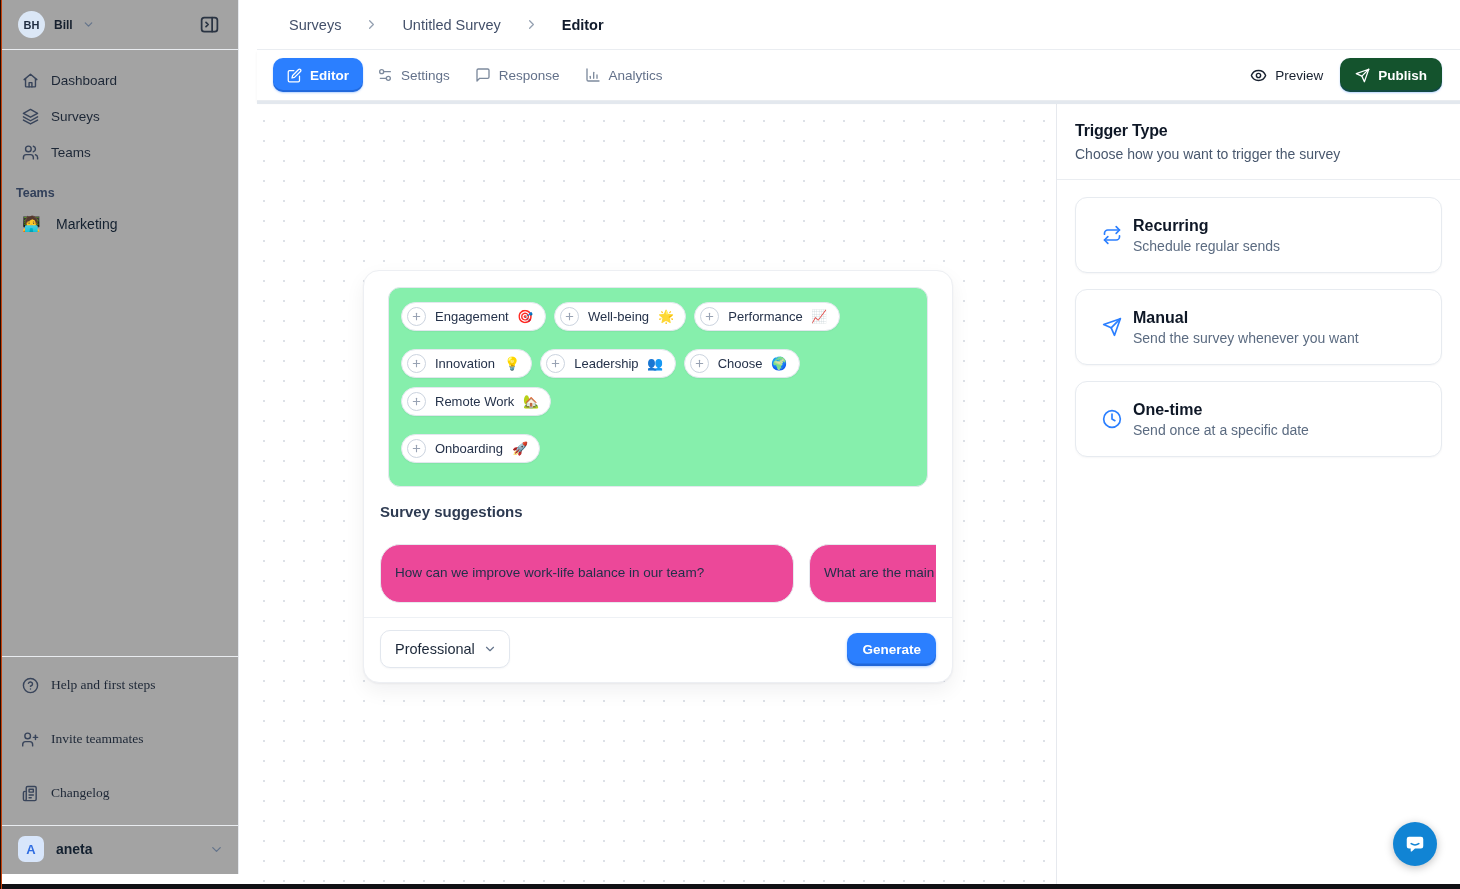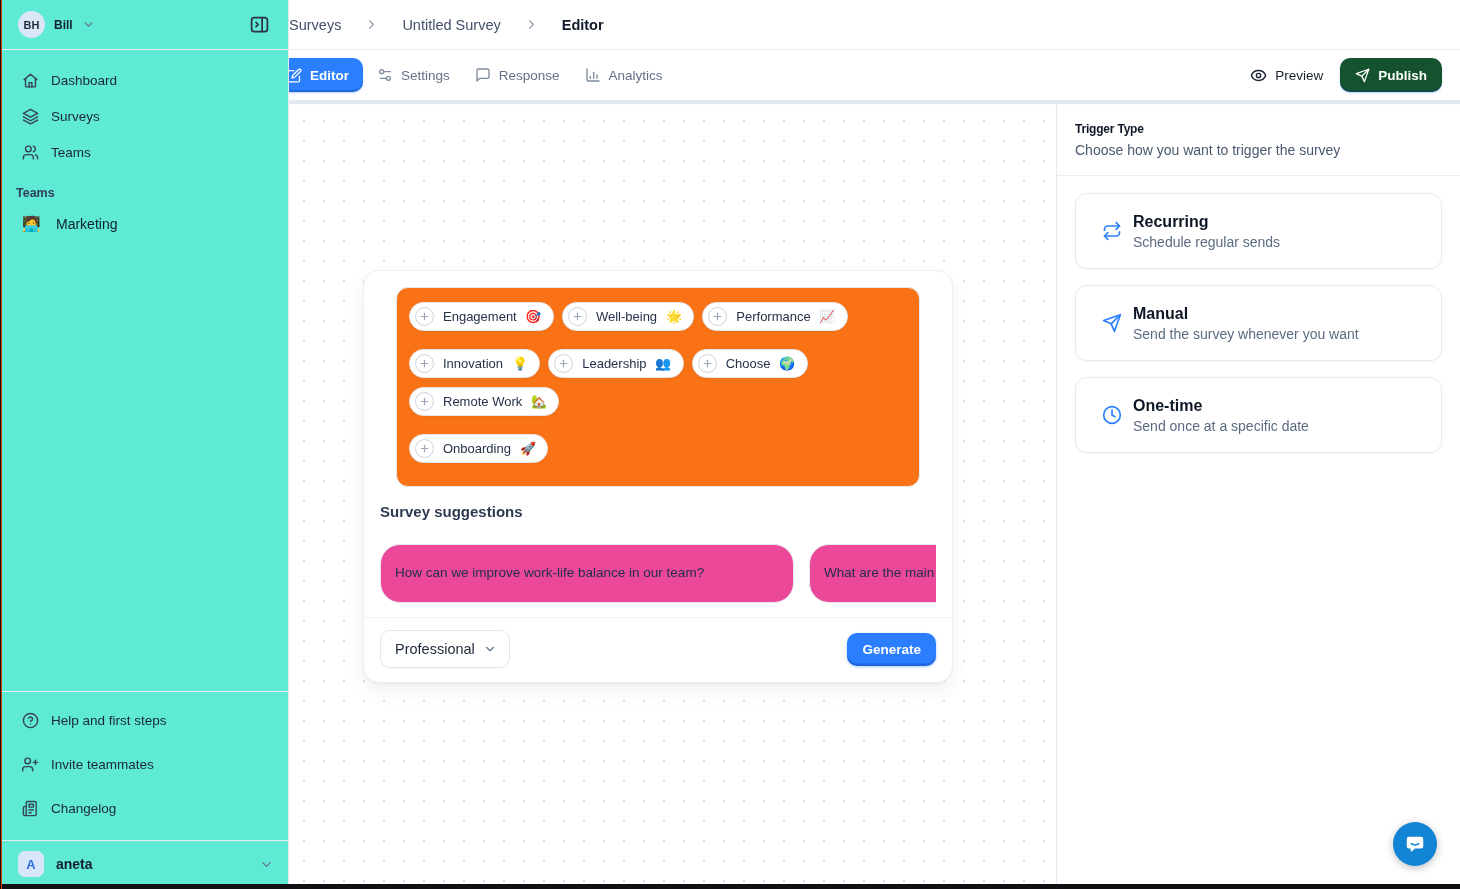--- a/index.html
+++ b/index.html
@@ -11,40 +11,40 @@
   }
   svg { display:block; }
   button { font-family:inherit; border:none; background:none; cursor:pointer; }
 
   
   .edge-left { position:fixed; left:0; top:0; bottom:0; width:2px; z-index:60;
     background:linear-gradient(90deg,#240b02 0 1px,#c2410c 1px 2px); }
   .edge-bottom { position:fixed; left:0; right:0; bottom:0; height:5px; background:#101014; z-index:59; }
 
   
-  .sidebar { position:fixed; left:0; top:0; bottom:0; width:289px;
-    background:#5eead4; border-right:1px solid #e6e9ee; display:flex; flex-direction:column; z-index:10; }
+  .sidebar { position:fixed; left:0; top:0; bottom:15px; width:239px;
+    background:#a3a3a3; border-right:1px solid #e6e9ee; display:flex; flex-direction:column; z-index:10; }
   .sidebar-header { height:50px; flex:0 0 50px; display:flex; align-items:center; padding:0 14px 0 18px; border-bottom:1px solid #e9ecf0; gap:9px; }
   .ws-avatar { width:27px; height:27px; border-radius:50%; background:#dbe7f6; color:#1f2c40;
     font-size:11px; font-weight:700; display:grid; place-items:center; }
   .ws-name { font-size:12px; font-weight:600; color:#16202e; }
   .chev { color:#64748b; }
   .collapse-btn { margin-left:auto; color:#2a3443; padding:4px; border-radius:6px; }
 
   .sidebar-nav { padding:13px 12px 4px; display:flex; flex-direction:column; gap:2px; }
   .nav-item { display:flex; align-items:center; gap:12px; height:34px; padding:0 10px; border-radius:8px;
     font-size:13.5px; font-weight:500; color:#1d2736; cursor:pointer; }
   .nav-item .nicon { color:#38445a; }
   .section-label { padding:13px 16px 6px; font-size:12.5px; font-weight:600; color:#32405a; }
   .team-item { display:flex; align-items:center; gap:16px; height:36px; padding:0 12px 0 14px; margin:0 8px;
     border-radius:8px; font-size:14px; font-weight:500; color:#13202f; cursor:pointer; }
   .team-emoji { font-size:15px; width:18px; text-align:center; }
 
   .sidebar-spacer { flex:1 1 auto; }
-  .sidebar-footer { border-top:1px solid #e9ecf0; padding:11px 12px 6px; display:flex; flex-direction:column; gap:10px; }
+  .sidebar-footer { border-top:1px solid #e9ecf0; padding:11px 12px 6px; display:flex; flex-direction:column; gap:20px;font-family:Liberation Serif, serif; }
   .user-row { border-top:1px solid #e9ecf0; margin-top:9px; padding:10px 14px 12px 18px;
     display:flex; align-items:center; gap:12px; cursor:pointer; }
   .user-avatar { width:26px; height:26px; border-radius:7px; background:#d8e6fb; color:#2f6de2;
     font-size:13px; font-weight:700; display:grid; place-items:center; }
   .user-name { font-size:14px; font-weight:600; color:#13202f; }
   .user-row .chev { margin-left:auto; }
 
   
   .main { margin-left:257px; height:100%; display:flex; flex-direction:column; }
 
@@ -73,22 +73,22 @@
 
   
   .canvas { width:800px; flex:0 0 800px; position:relative; border-right:1px solid #e6e9ee;
     background-color:#fff;
     background-image:radial-gradient(#dde1e7 1.2px, transparent 1.3px);
     background-size:20px 20px; background-position:17px 10px; }
 
   .composer-card { position:absolute; left:106px; top:169px; width:590px; background:#fff;
     border:1px solid #edeff3; border-radius:16px;
     box-shadow:0 8px 20px rgba(16,24,40,.06), 0 1px 2px rgba(16,24,40,.05); }
-  .input-box { margin:16px 32px 0; height:200px; border:1px solid #e4e8ee; border-radius:12px;
-    padding:12px 12px 28px; display:flex; flex-direction:column; background:#f97316; }
+  .input-box { margin:16px 24px 0; height:200px; border:1px solid #e4e8ee; border-radius:12px;
+    padding:12px 12px 28px; display:flex; flex-direction:column; background:#86efac; }
   .input-box textarea { border:none; outline:none; resize:none; flex:1 1 auto; font-family:inherit;
     font-size:14.5px; color:#1b2738; padding:2px 2px 0; background:transparent; }
   .input-box textarea::placeholder { color:#97a1b2; }
   .chips { display:flex; flex-wrap:wrap; gap:9px 8px; margin-top:auto; }
   .chip { display:inline-flex; align-items:center; gap:9px; height:29px; padding:0 11px 0 5px;
     border:1px solid #e2e7ee; border-radius:15px; background:#fff; font-size:13px; color:#25324a;
     box-shadow:0 1px 1px rgba(16,24,40,.04); }
   .chip-plus { width:19px; height:19px; border-radius:50%; border:1px solid #ccd4df; display:grid; place-items:center; color:#98a2b3; }
   .chip-emoji { font-size:13px; line-height:1; }
   .chip-break { flex-basis:100%; height:0; }
@@ -104,21 +104,21 @@
   .tone-select { width:130px; height:38px; border:1px solid #e2e7ee; border-radius:10px; background:#fff;
     display:flex; align-items:center; justify-content:space-between; padding:0 12px 0 14px;
     font-size:14.5px; color:#1b2738; box-shadow:0 1px 2px rgba(16,24,40,.04); }
   .generate-btn { margin-left:auto; height:33px; padding:0 15px; border-radius:10px; background:#2b7fff;
     color:#fff; font-size:13.5px; font-weight:600;
     box-shadow:inset 0 -2.5px 0 rgba(10,50,130,.3), 0 1px 3px rgba(43,127,255,.4); }
 
   
   .trigger-panel { flex:1 1 auto; background:#fff; display:flex; flex-direction:column; }
   .panel-header { padding:21px 18px 17px; border-bottom:1px solid #eaedf1; }
-  .panel-title { font-size:12px; font-weight:700; color:#0e1726; letter-spacing:-.2px; }
+  .panel-title { font-size:16px; font-weight:700; color:#0e1726; letter-spacing:-.2px; }
   .panel-subtitle { margin-top:6px; font-size:14px; color:#49586e; }
   .trigger-options { padding:17px 18px; display:flex; flex-direction:column; gap:16px; }
   .trigger-card { height:76px; border:1px solid #e7ebf0; border-radius:12px; background:#fff;
     box-shadow:0 1px 2px rgba(16,24,40,.04); display:flex; align-items:center; gap:11px; padding:0 16px 0 26px; text-align:left; }
   .trigger-icon { color:#2b7fff; flex:0 0 auto; }
   .trigger-title { font-size:16px; font-weight:600; color:#0e1726; }
   .trigger-desc { margin-top:3px; font-size:14px; color:#5b6b81; }
 
   
   .intercom { position:fixed; right:23px; bottom:23px; width:44px; height:44px; border-radius:50%;

